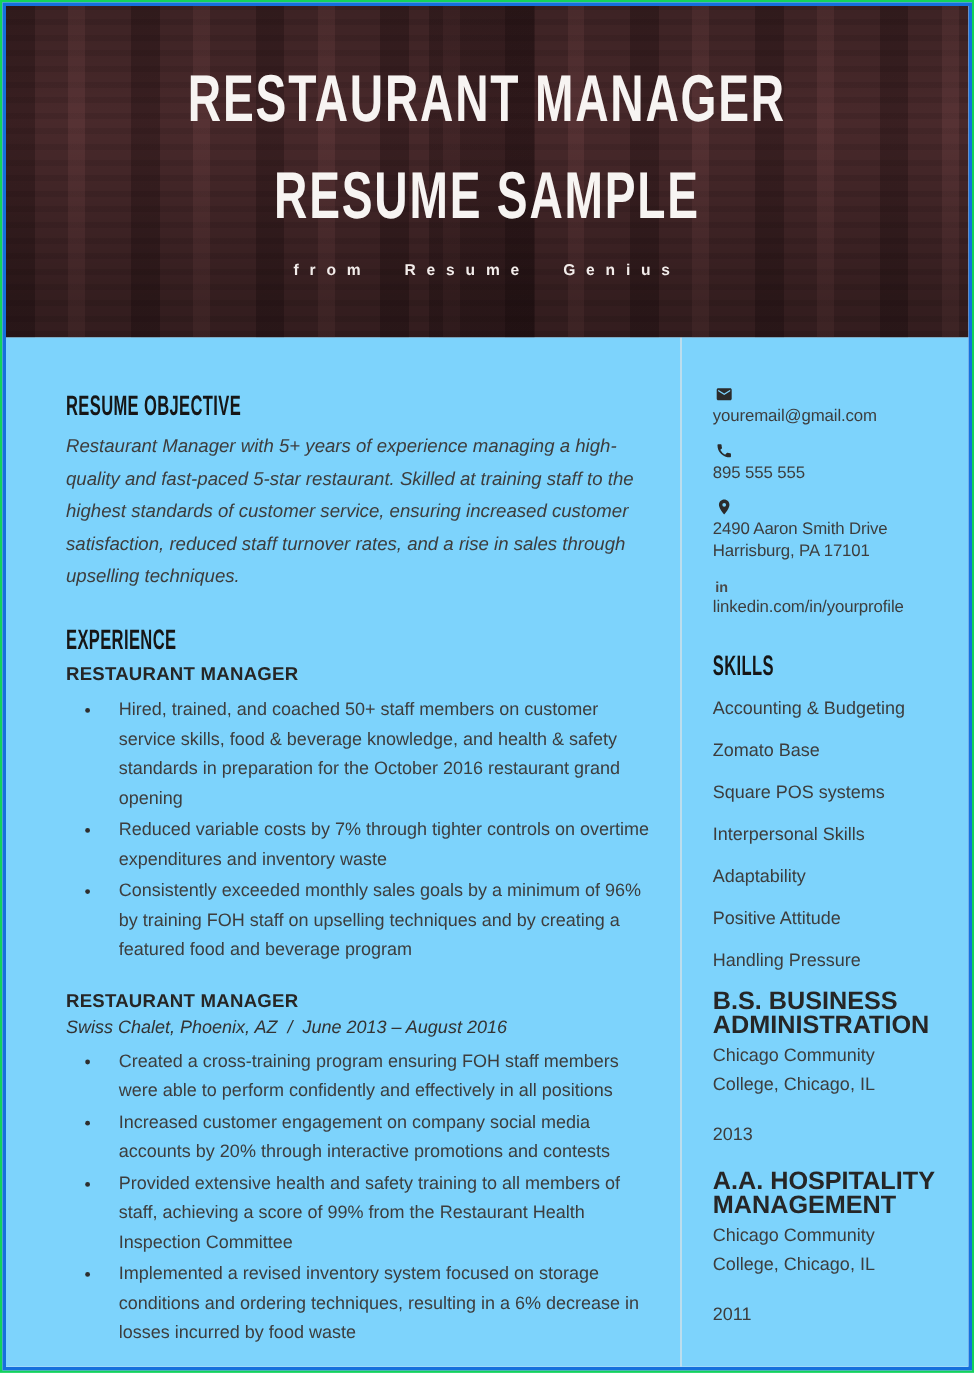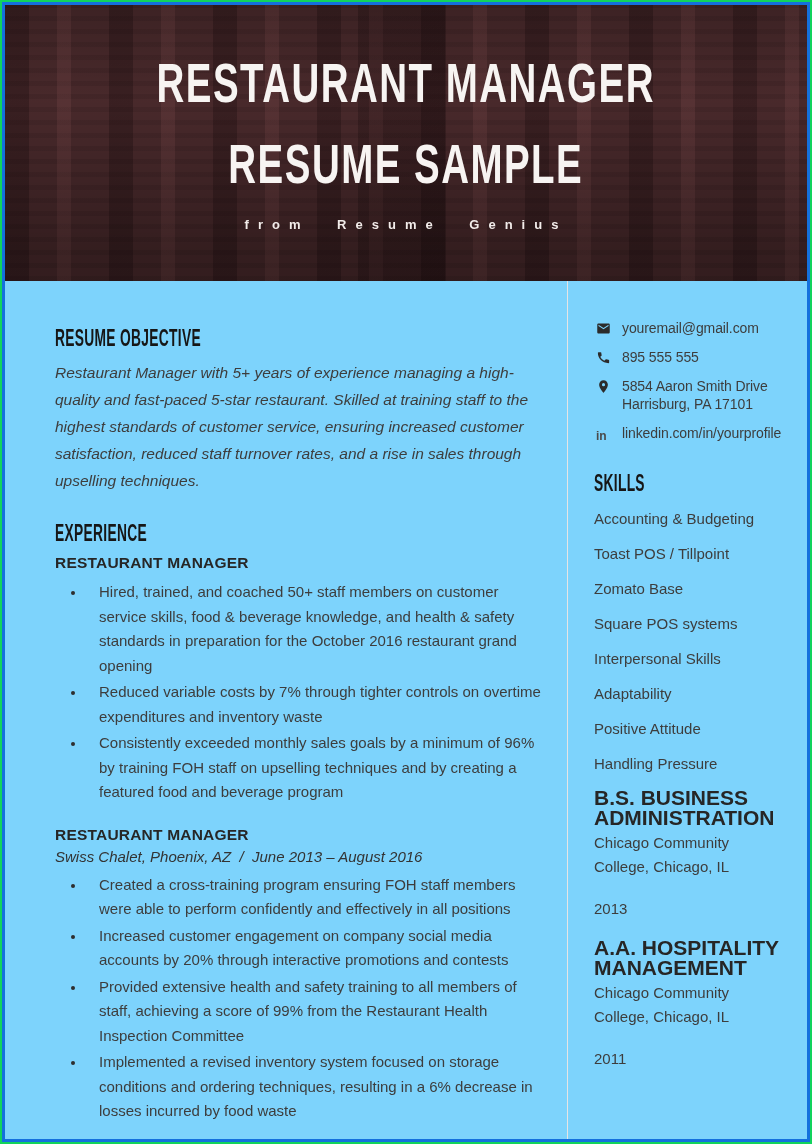--- a/index.html
+++ b/index.html
@@ -99,21 +99,21 @@
     padding-left: 13px;
     font-size: 15px;
     line-height: 24.5px;
     color: #3d3d3d;
     margin-bottom: 2px;
   }
   ul.job-bullets li::marker { color: #2e2e2e; font-size: 0.85em; }
 
   
   .contact { margin-bottom: 28px; }
-  .contact-row { display: flex; align-items: flex-start; margin-bottom: 11px; }
+  .contact-row { display: flex; align-items: flex-start; margin-bottom: 11px; flex-direction: column; }
   .contact-icon { flex: 0 0 16px; height: 16px; margin: 2px 10px 0 2px; color: #2b2b2b; }
   .contact-icon svg { display: block; width: 15px; height: 15px; }
   .contact-text { font-size: 14px; color: #3d3d3d; line-height: 18px; letter-spacing: -0.1px; white-space: nowrap; }
   .contact-text .line { display: block; }
   .linkedin-glyph {
     font-size: 12px; font-weight: 700; color: #4a4a4a;
     line-height: 14px; font-family: "Liberation Sans", sans-serif;
   }
 
   .skills-list { list-style: none; margin: 14px 0 0 0; padding: 0; }
@@ -201,39 +201,38 @@
             </span>
             <span class="contact-text">895 555 555</span>
           </div>
           <div class="contact-row">
             <span class="contact-icon">
               <svg viewBox="0 0 24 24" fill="currentColor">
                   <path d="M12 2C8.13 2 5 5.13 5 9c0 5.25 7 13 7 13s7-7.75 7-13c0-3.87-3.13-7-7-7zm0 9.5A2.5 2.5 0 1 1 12 6.5a2.5 2.5 0 0 1 0 5z"></path>
                 </svg>
             </span>
             <span class="contact-text">
-              <span class="line">5854 Aaron Smith Drive</span>
+              <span class="line">2490 Aaron Smith Drive</span>
               <span class="line">Harrisburg, PA 17101</span>
             </span>
           </div>
           <div class="contact-row">
             <span class="contact-icon">
               <span class="linkedin-glyph">in</span>
             </span>
             <span class="contact-text">linkedin.com/in/yourprofile</span>
           </div>
         </div>
 
         <div class="skills-section">
           <div class="sec-head-wrap">
             <h2 class="sec-head">SKILLS</h2>
           </div>
           <ul class="skills-list">
             <li>Accounting &amp; Budgeting</li>
-            <li>Toast POS / Tillpoint</li>
             <li>Zomato Base</li>
             <li>Square POS systems</li>
             <li>Interpersonal Skills</li>
             <li>Adaptability</li>
             <li>Positive Attitude</li>
             <li>Handling Pressure</li>
           </ul>
         </div>
 
         <div class="education-section">

